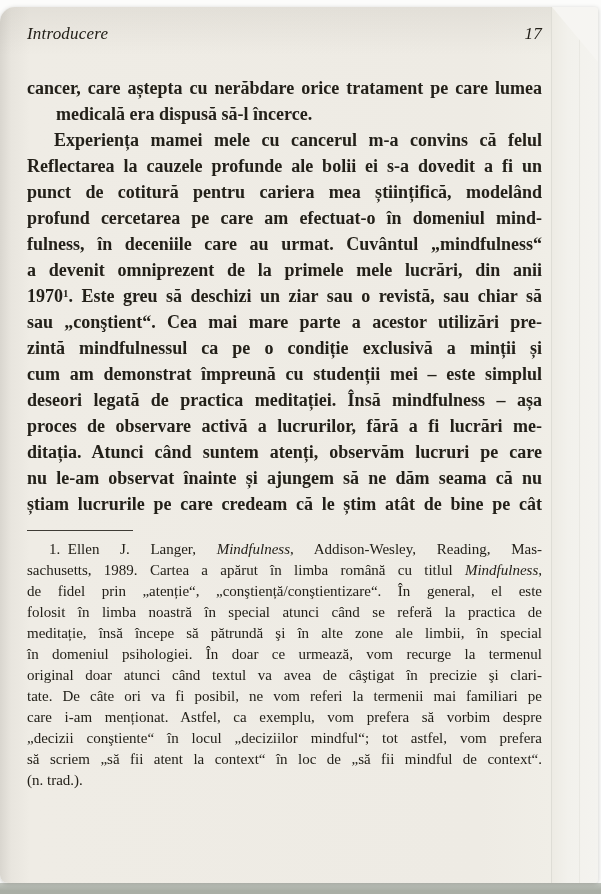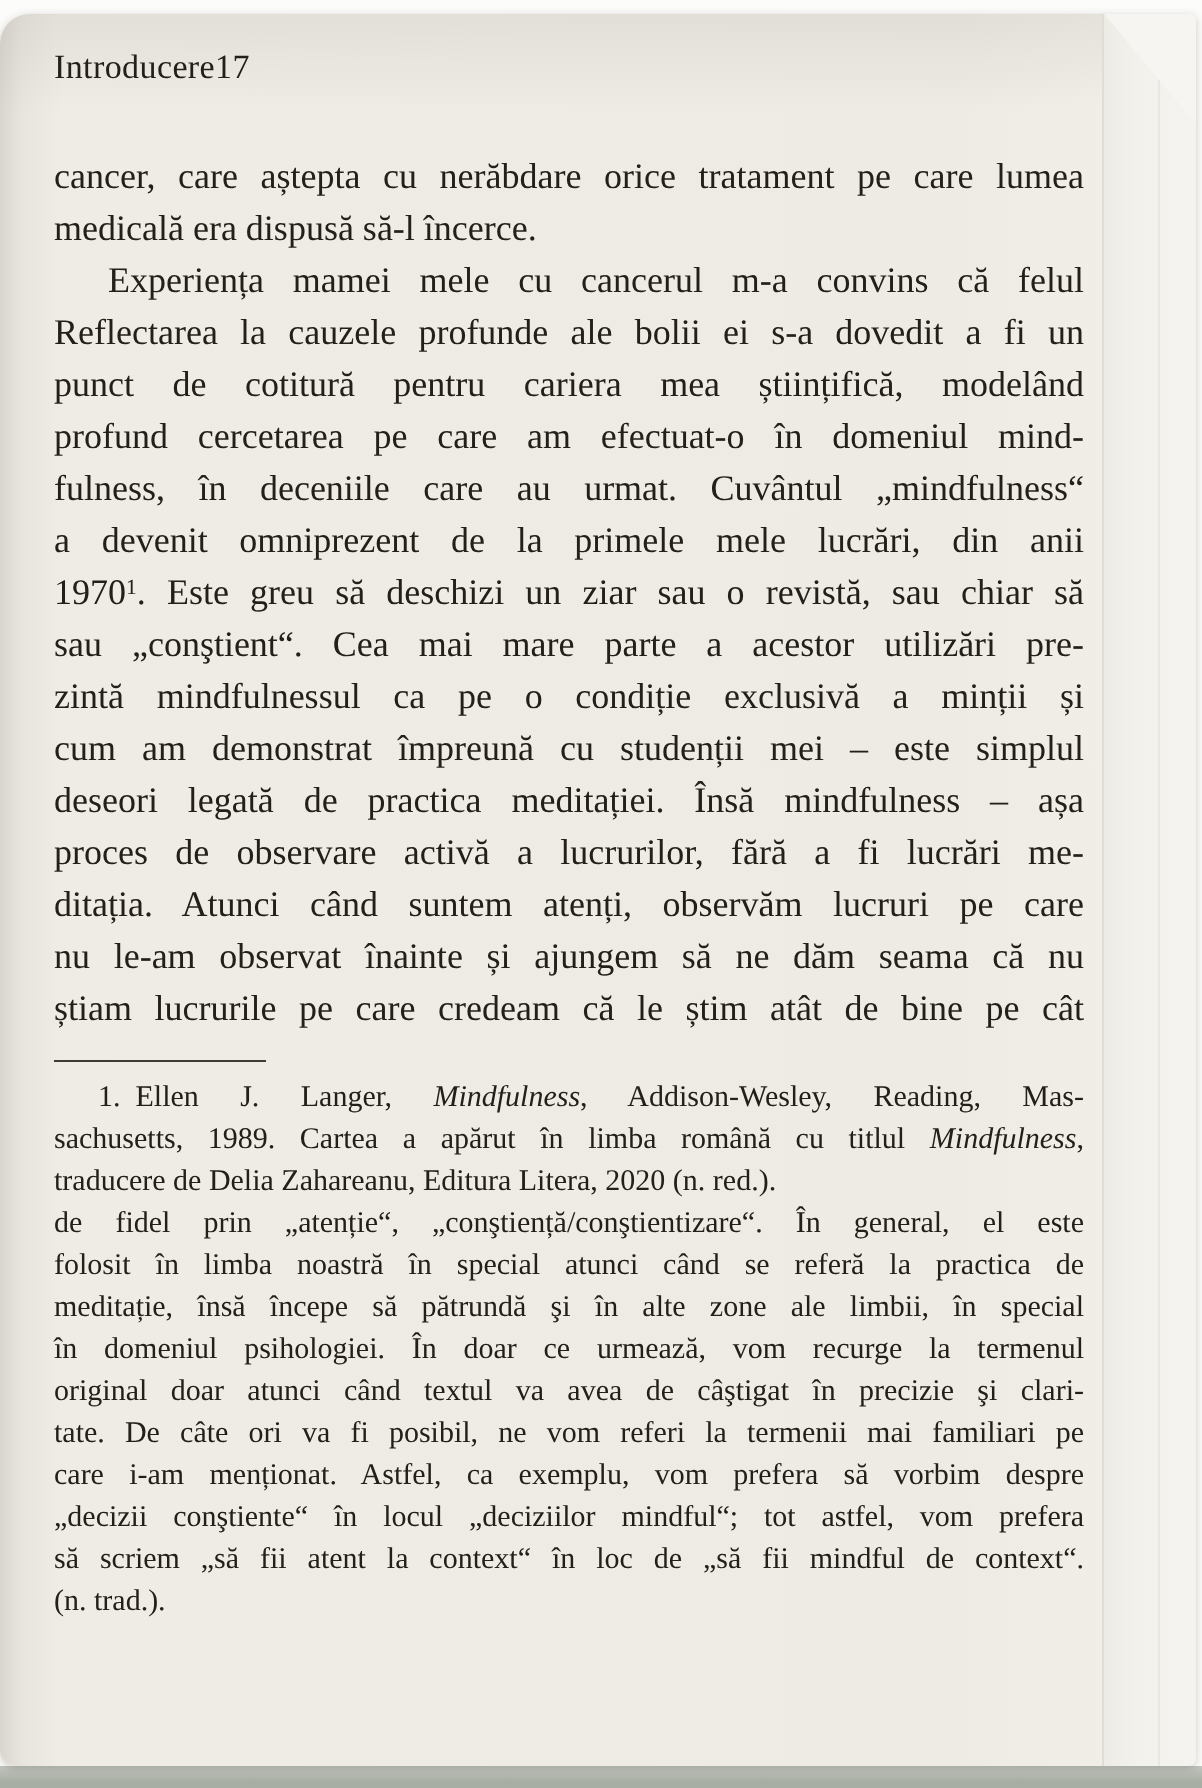--- a/index.html
+++ b/index.html
@@ -41,26 +41,26 @@
     position: absolute; top: 0; right: 0; width: 46px; height: 55px;
     background: #f6f5f2;
     clip-path: polygon(0 0, 100% 0, 100% 100%);
     border-radius: 0 3px 0 0;
   }
   .content {
     position: absolute; left: 27px; right: 56px; top: 16px; bottom: 0;
     color: var(--text, #232019);
   }
   .running-header {
-    display: flex; justify-content: flex-start; align-items: baseline;
-    font-size: 17px; line-height: 22px; letter-spacing: 0.2px;
+    display: flex; justify-content: space-between; align-items: baseline;
+    font-size: 17px; line-height: 22px; letter-spacing: 0.2px; font-style: italic;
   }
   .body-text { margin-top: 30px; font-size: 18px; line-height: 26px; }
-  .bline { text-align: justify; text-align-last: justify; }
-  .bline.last { text-align-last: auto; }
+  .bline { text-align: justify; text-align-last: justify; font-weight: bold; }
+  .bline.last { text-align-last: auto; margin-left: 29px; }
   .bline.indent { text-indent: 27px; }
   sup { font-size: 60%; line-height: 0; vertical-align: baseline; position: relative; top: -0.45em; }
   i { font-style: italic; }
   .fn-sep {
     width: 106px; height: 0;
     border-top: 1.6px solid var(--separator, #3e3b35);
     margin: 13px 0 8px 0;
   }
   .footnotes { font-size: 15px; line-height: 21px; }
   .fline { text-align: justify; text-align-last: justify; }
@@ -101,21 +101,20 @@
             <div class="bline"><span>ditația. Atunci când suntem atenți, observăm lucruri pe care</span></div>
             <div class="bline"><span>nu le-am observat înainte și ajungem să ne dăm seama că nu</span></div>
             <div class="bline"><span>știam lucrurile pe care credeam că le știm atât de bine pe cât</span></div>
           </div>
         </div>
       <div class="fn-sep"></div>
       <div class="footnotes">
           <div>
             <div class="fline indent"><span>1. Ellen J. Langer, </span><i>Mindfulness</i><span>, Addison-Wesley, Reading, Mas-</span></div>
             <div class="fline"><span>sachusetts, 1989. Cartea a apărut în limba română cu titlul </span><i>Mindfulness</i><span>,</span></div>
-            <div class="fline last"><span>traducere de Delia Zahareanu, Editura Litera, 2020 (n. red.).</span></div>
           </div>
           <div>
             <div class="fline"><span>de fidel prin „atenție“, „conştiență/conştientizare“. În general, el este</span></div>
             <div class="fline"><span>folosit în limba noastră în special atunci când se referă la practica de</span></div>
             <div class="fline"><span>meditație, însă începe să pătrundă şi în alte zone ale limbii, în special</span></div>
             <div class="fline"><span>în domeniul psihologiei. În doar ce urmează, vom recurge la termenul</span></div>
             <div class="fline"><span>original doar atunci când textul va avea de câştigat în precizie şi clari-</span></div>
             <div class="fline"><span>tate. De câte ori va fi posibil, ne vom referi la termenii mai familiari pe</span></div>
             <div class="fline"><span>care i-am menționat. Astfel, ca exemplu, vom prefera să vorbim despre</span></div>
             <div class="fline"><span>„decizii conştiente“ în locul „deciziilor mindful“; tot astfel, vom prefera</span></div>

